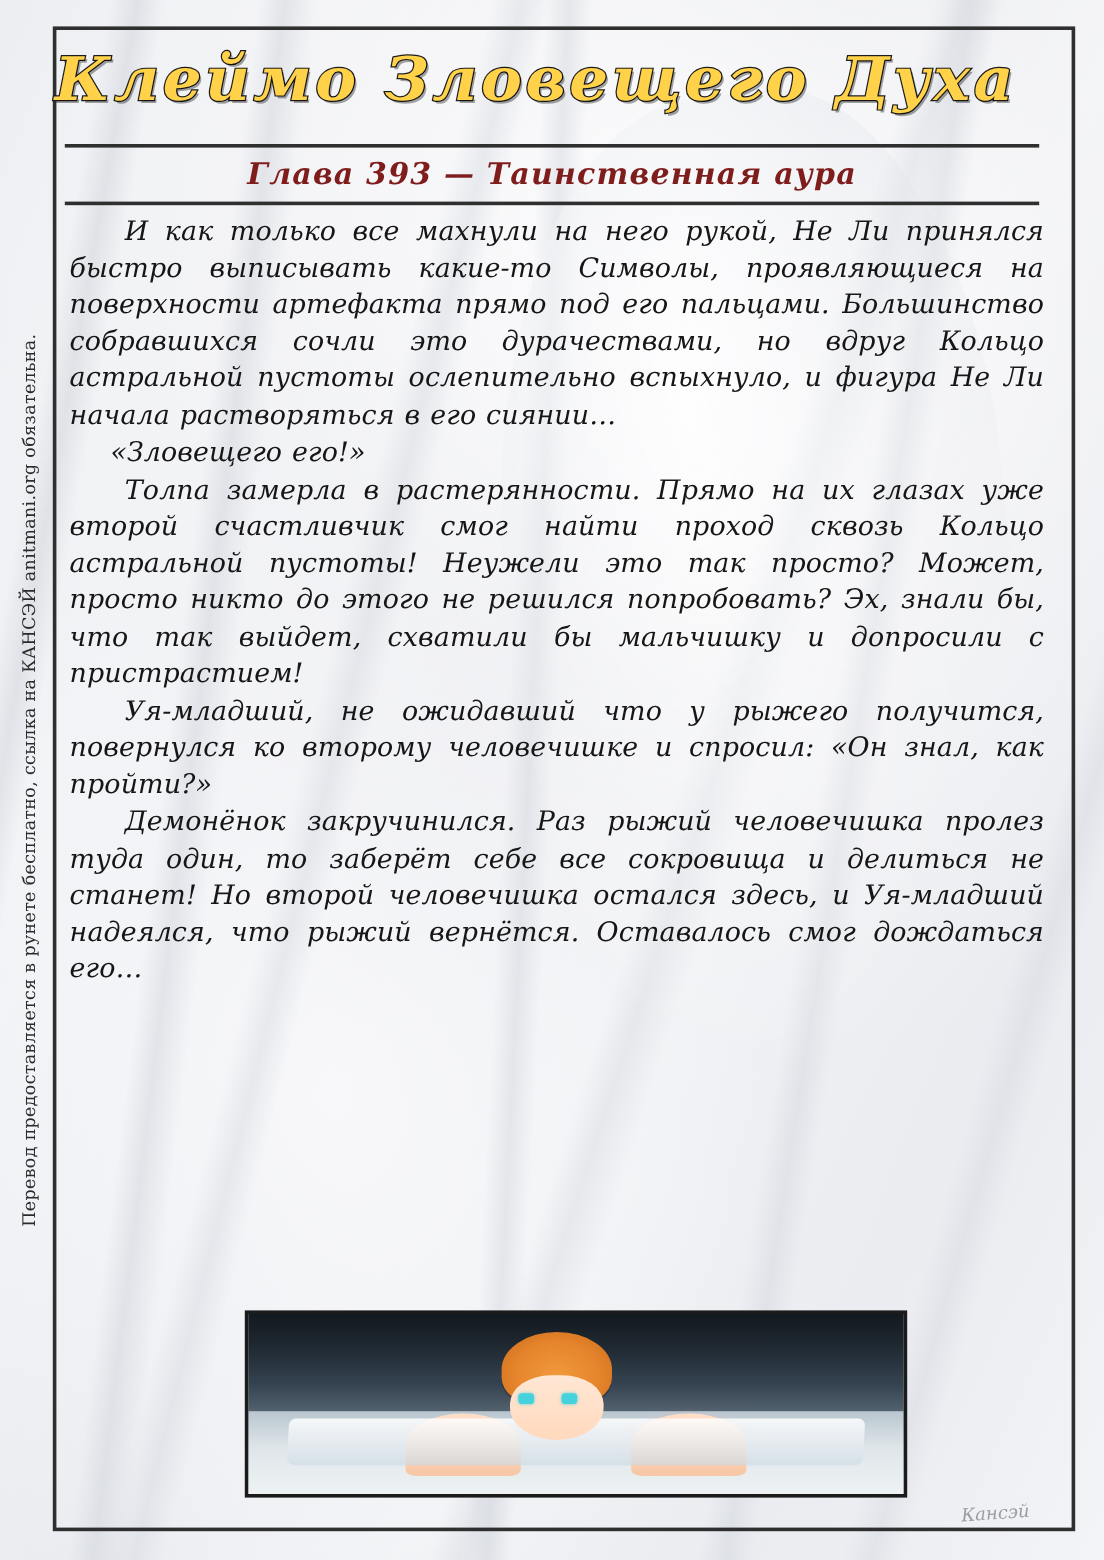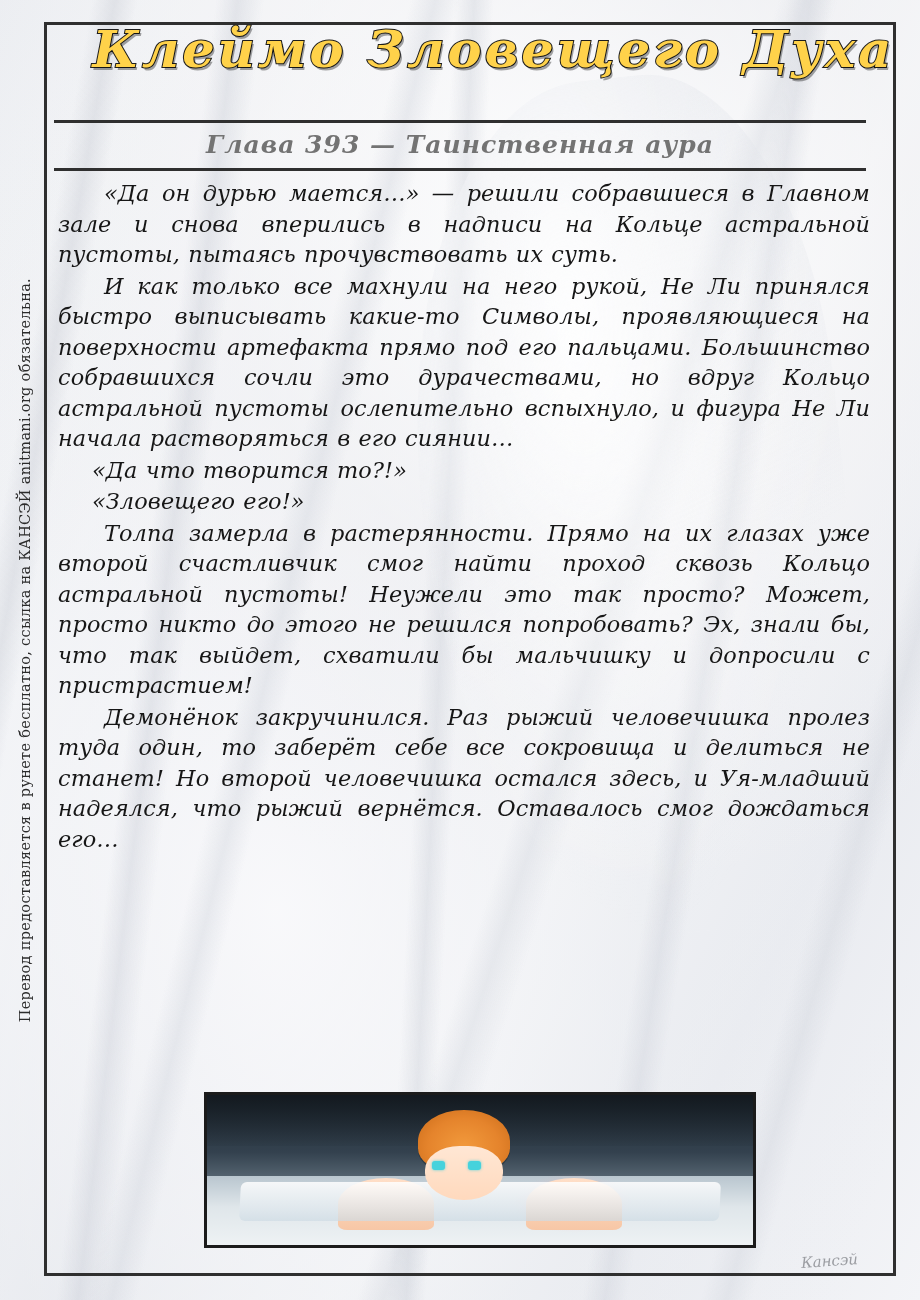--- a/index.html
+++ b/index.html
@@ -93,23 +93,23 @@
     border: 3px solid #2f2f2f;
     box-sizing: border-box;
     z-index: 4;
     pointer-events: none;
   }
 
   
   .title-wrap {
     position: absolute;
     left: 54px;
-    top: 20px;
+    top: 36px;
     width: 832px;
-    text-align: right;
+    text-align: left;
     z-index: 5;
   }
   .manga-title {
     font-family: "DejaVu Serif", serif;
     font-weight: bold;
     font-style: italic;
     font-size: 50px;
     letter-spacing: 3px;
     color: #ffd24a;
     -webkit-text-stroke: 2px #1d1d1d;
@@ -133,21 +133,21 @@
     padding: 7px 0 9px;
     text-align: center;
     z-index: 5;
   }
   .chapter-bar .chapter-text {
     font-family: "DejaVu Serif", serif;
     font-weight: bold;
     font-style: italic;
     font-size: 25px;
     letter-spacing: 1px;
-    color: #737373;
+    color: #7f1d1d;
     white-space: nowrap;
   }
 
   
   .body-text {
     position: absolute;
     left: 58px;
     top: 178px;
     width: 812px;
     z-index: 5;
@@ -284,25 +284,24 @@
 
   <div class="title-wrap">
     <h1 class="manga-title">Клеймо Зловещего Духа</h1>
   </div>
 
   <div class="chapter-bar">
     <span class="chapter-text">Глава 393 — Таинственная аура</span>
   </div>
 
   <div class="body-text">
-    <p>«Да он дурью мается…» — решили собравшиеся в Главном зале и снова вперились в надписи на Кольце астральной пустоты, пытаясь прочувствовать их суть.</p>
     <p>И как только все махнули на него рукой, Не Ли принялся быстро выписывать какие-то Символы, проявляющиеся на поверхности артефакта прямо под его пальцами. Большинство собравшихся сочли это дурачествами, но вдруг Кольцо астральной пустоты ослепительно вспыхнуло, и фигура Не Ли начала растворяться в его сиянии…</p>
-    <p class="noindent">«Да что творится то?!»</p>
     <p class="noindent">«Зловещего его!»</p>
     <p>Толпа замерла в растерянности. Прямо на их глазах уже второй счастливчик смог найти проход сквозь Кольцо астральной пустоты! Неужели это так просто? Может, просто никто до этого не решился попробовать? Эх, знали бы, что так выйдет, схватили бы мальчишку и допросили с пристрастием!</p>
+    <p>Уя-младший, не ожидавший что у рыжего получится, повернулся ко второму человечишке и спросил: «Он знал, как пройти?»</p>
     <p>Демонёнок закручинился. Раз рыжий человечишка пролез туда один, то заберёт себе все сокровища и делиться не станет! Но второй человечишка остался здесь, и Уя-младший надеялся, что рыжий вернётся. Оставалось смог дождаться его…</p>
   </div>
 
   <div class="panel">
     <div class="dark-top"></div>
     <div class="floor"></div>
     <div class="glow"></div>
     <div class="shoulder-l"></div>
     <div class="shoulder-r"></div>
     <div class="bedrail"></div>

